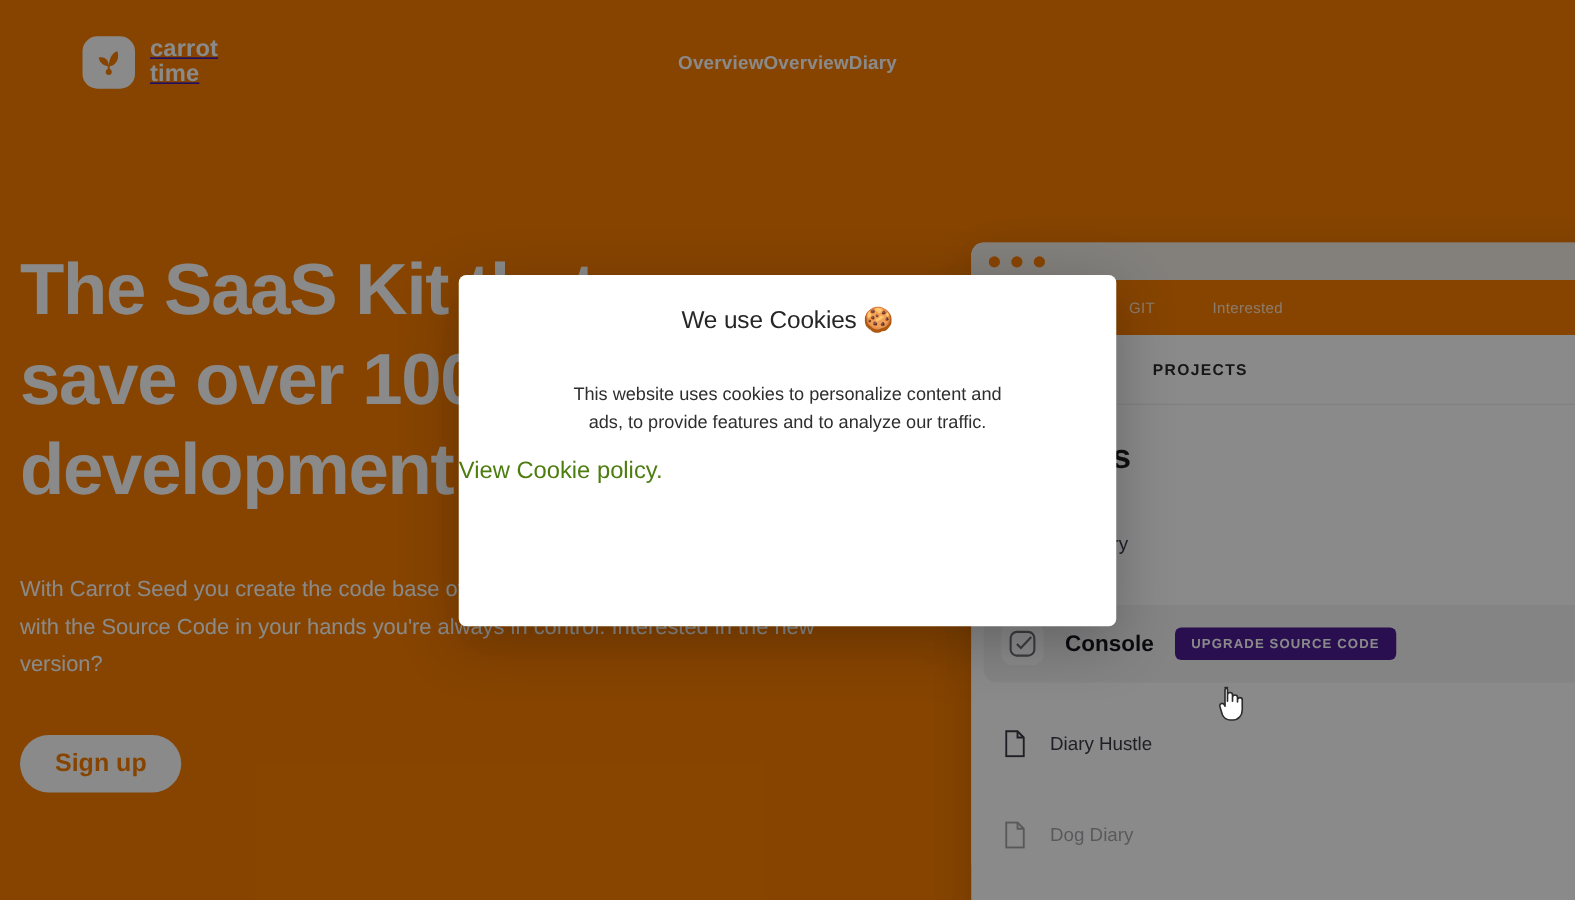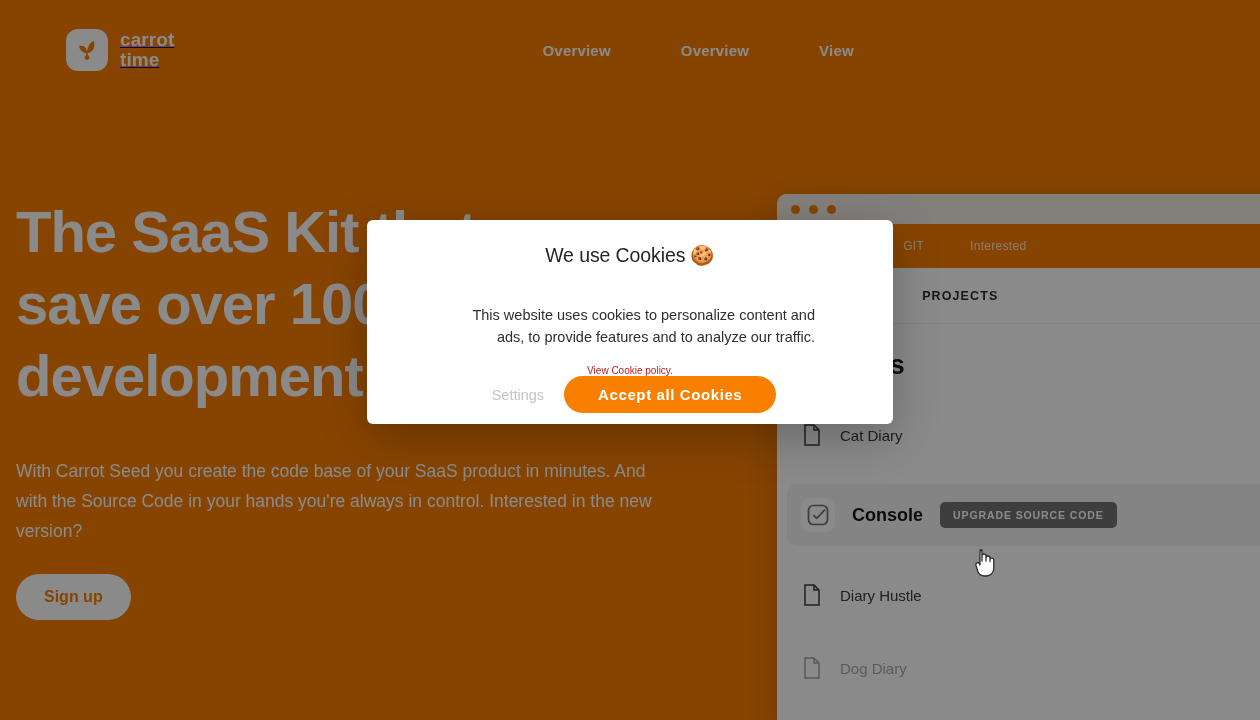--- a/index.html
+++ b/index.html
@@ -38,21 +38,21 @@
     display: flex; align-items: center; justify-content: center;
   }
   #logo-text {
     color: #ffffff;
     font-size: 19px;
     font-weight: 700;
     line-height: 1.05;
     letter-spacing: .1px;
   }
   #nav {
-    display: flex; gap: 70px;
+    display: flex; 
     margin-left: 368px;
   }
   .nav-link {
     color: #ffffff;
     font-size: 15px;
     font-weight: 600;
     text-decoration: none;
     letter-spacing: .2px;
     white-space: nowrap;
   }
@@ -73,29 +73,29 @@
   }
   #hero-sub {
     margin-top: 44px;
     color: #ffffff;
     font-size: 17.5px;
     line-height: 30px;
     font-weight: 400;
     width: 640px;
   }
   #signup-btn {
-    margin-top: 28px;
+    margin-top: 42px;
     display: inline-flex;
     align-items: center; justify-content: center;
     height: 46px;
     padding: 0 28px;
     border-radius: 24px;
     background: #ffffff;
     color: #f97f00;
-    font-size: 16px;
+    font-size: 20px;
     font-weight: 700;
     border: none;
     cursor: pointer;
     font-family: "Liberation Sans", sans-serif;
   }
 
   
   #mockup {
     position: absolute;
     left: 777px; top: 194px;
@@ -179,21 +179,21 @@
   }
   .icon-tile {
     width: 34px; height: 34px;
     border-radius: 9px;
     background: #ffffff;
     display: flex; align-items: center; justify-content: center;
     flex: none;
   }
   .doc-icon { width: 22px; height: 26px; flex: none; display:flex; align-items:center; justify-content:center;}
   .upgrade-btn {
-    background: #737373;
+    background: #4c1d95;
     color: #ffffff;
     border: none;
     border-radius: 5px;
     height: 26px;
     padding: 0 13px;
     font-size: 10.5px;
     font-weight: 700;
     letter-spacing: .9px;
     cursor: pointer;
     white-space: nowrap;
@@ -214,52 +214,52 @@
   #overlay {
     position: absolute; inset: 0;
     background: rgba(0,0,0,.46);
     z-index: 20;
   }
 
   
   #cookie-dialog {
     position: absolute;
     left: 367px; top: 220px;
-    width: 526px; height: 204px;
+    width: 526px; height: 281px;
     background: #ffffff;
     border-radius: 6px;
     z-index: 30;
     display: flex;
     flex-direction: column;
     align-items: center;
     box-shadow: 0 12px 46px rgba(0,0,0,.25);
   }
   #cookie-title {
     margin-top: 24px;
     font-size: 19.5px;
     color: #262626;
     font-weight: 400;
     letter-spacing: -.1px;
     white-space: nowrap;
   }
   #cookie-body {
     margin-top: 37px;
     width: 370px;
-    text-align: right;
+    text-align: center;
     font-size: 14.5px;
     line-height: 22px;
     color: #2e2e2e;
   }
   #cookie-link {
     display: block;
     margin-top: 17px;
-    text-align: center;
+    text-align: left;
     width: 100%;
-    font-size: 10px;
-    color: #b91c1c;
+    font-size: 19px;
+    color: #4d7c0f;
     text-decoration: none;
   }
   #cookie-actions {
     margin-top: auto;
     margin-bottom: 22px;
     display: flex;
     align-items: center;
     gap: 12px;
   }
   #settings-btn {
@@ -304,21 +304,21 @@
         </span>
         <span id="logo-text">
           <span>carrot</span><br>
           <span>time</span>
         </span>
       </a>
 
       <div id="nav">
         <a class="nav-link" href="#">Overview</a>
         <a class="nav-link" href="#">Overview</a>
-        <a class="nav-link" href="#">View</a>
+        <a class="nav-link" href="#">Diary</a>
       </div>
     </div>
 
     <div id="hero">
       <h1 id="hero-title">The SaaS Kit that
 save over 100h of
 development time</h1>
       <p id="hero-sub">With Carrot Seed you create the code base of your SaaS product in minutes. And with the Source Code in your hands you're always in control. Interested in the new version?</p>
       <button id="signup-btn">Sign up</button>
     </div>
@@ -394,19 +394,15 @@
       </svg>
     </div>
   </div>
 
   <div id="overlay"></div>
 
   <div id="cookie-dialog" role="dialog">
     <div id="cookie-title">We use Cookies 🍪</div>
     <div id="cookie-body">This website uses cookies to personalize content and ads, to provide features and to analyze our traffic.</div>
     <a id="cookie-link" href="#">View Cookie policy.</a>
-    <div id="cookie-actions">
-      <button id="settings-btn">Settings</button>
-      <button id="accept-btn">Accept all Cookies</button>
-    </div>
   </div>
 
 </div>
 
 </body></html>

